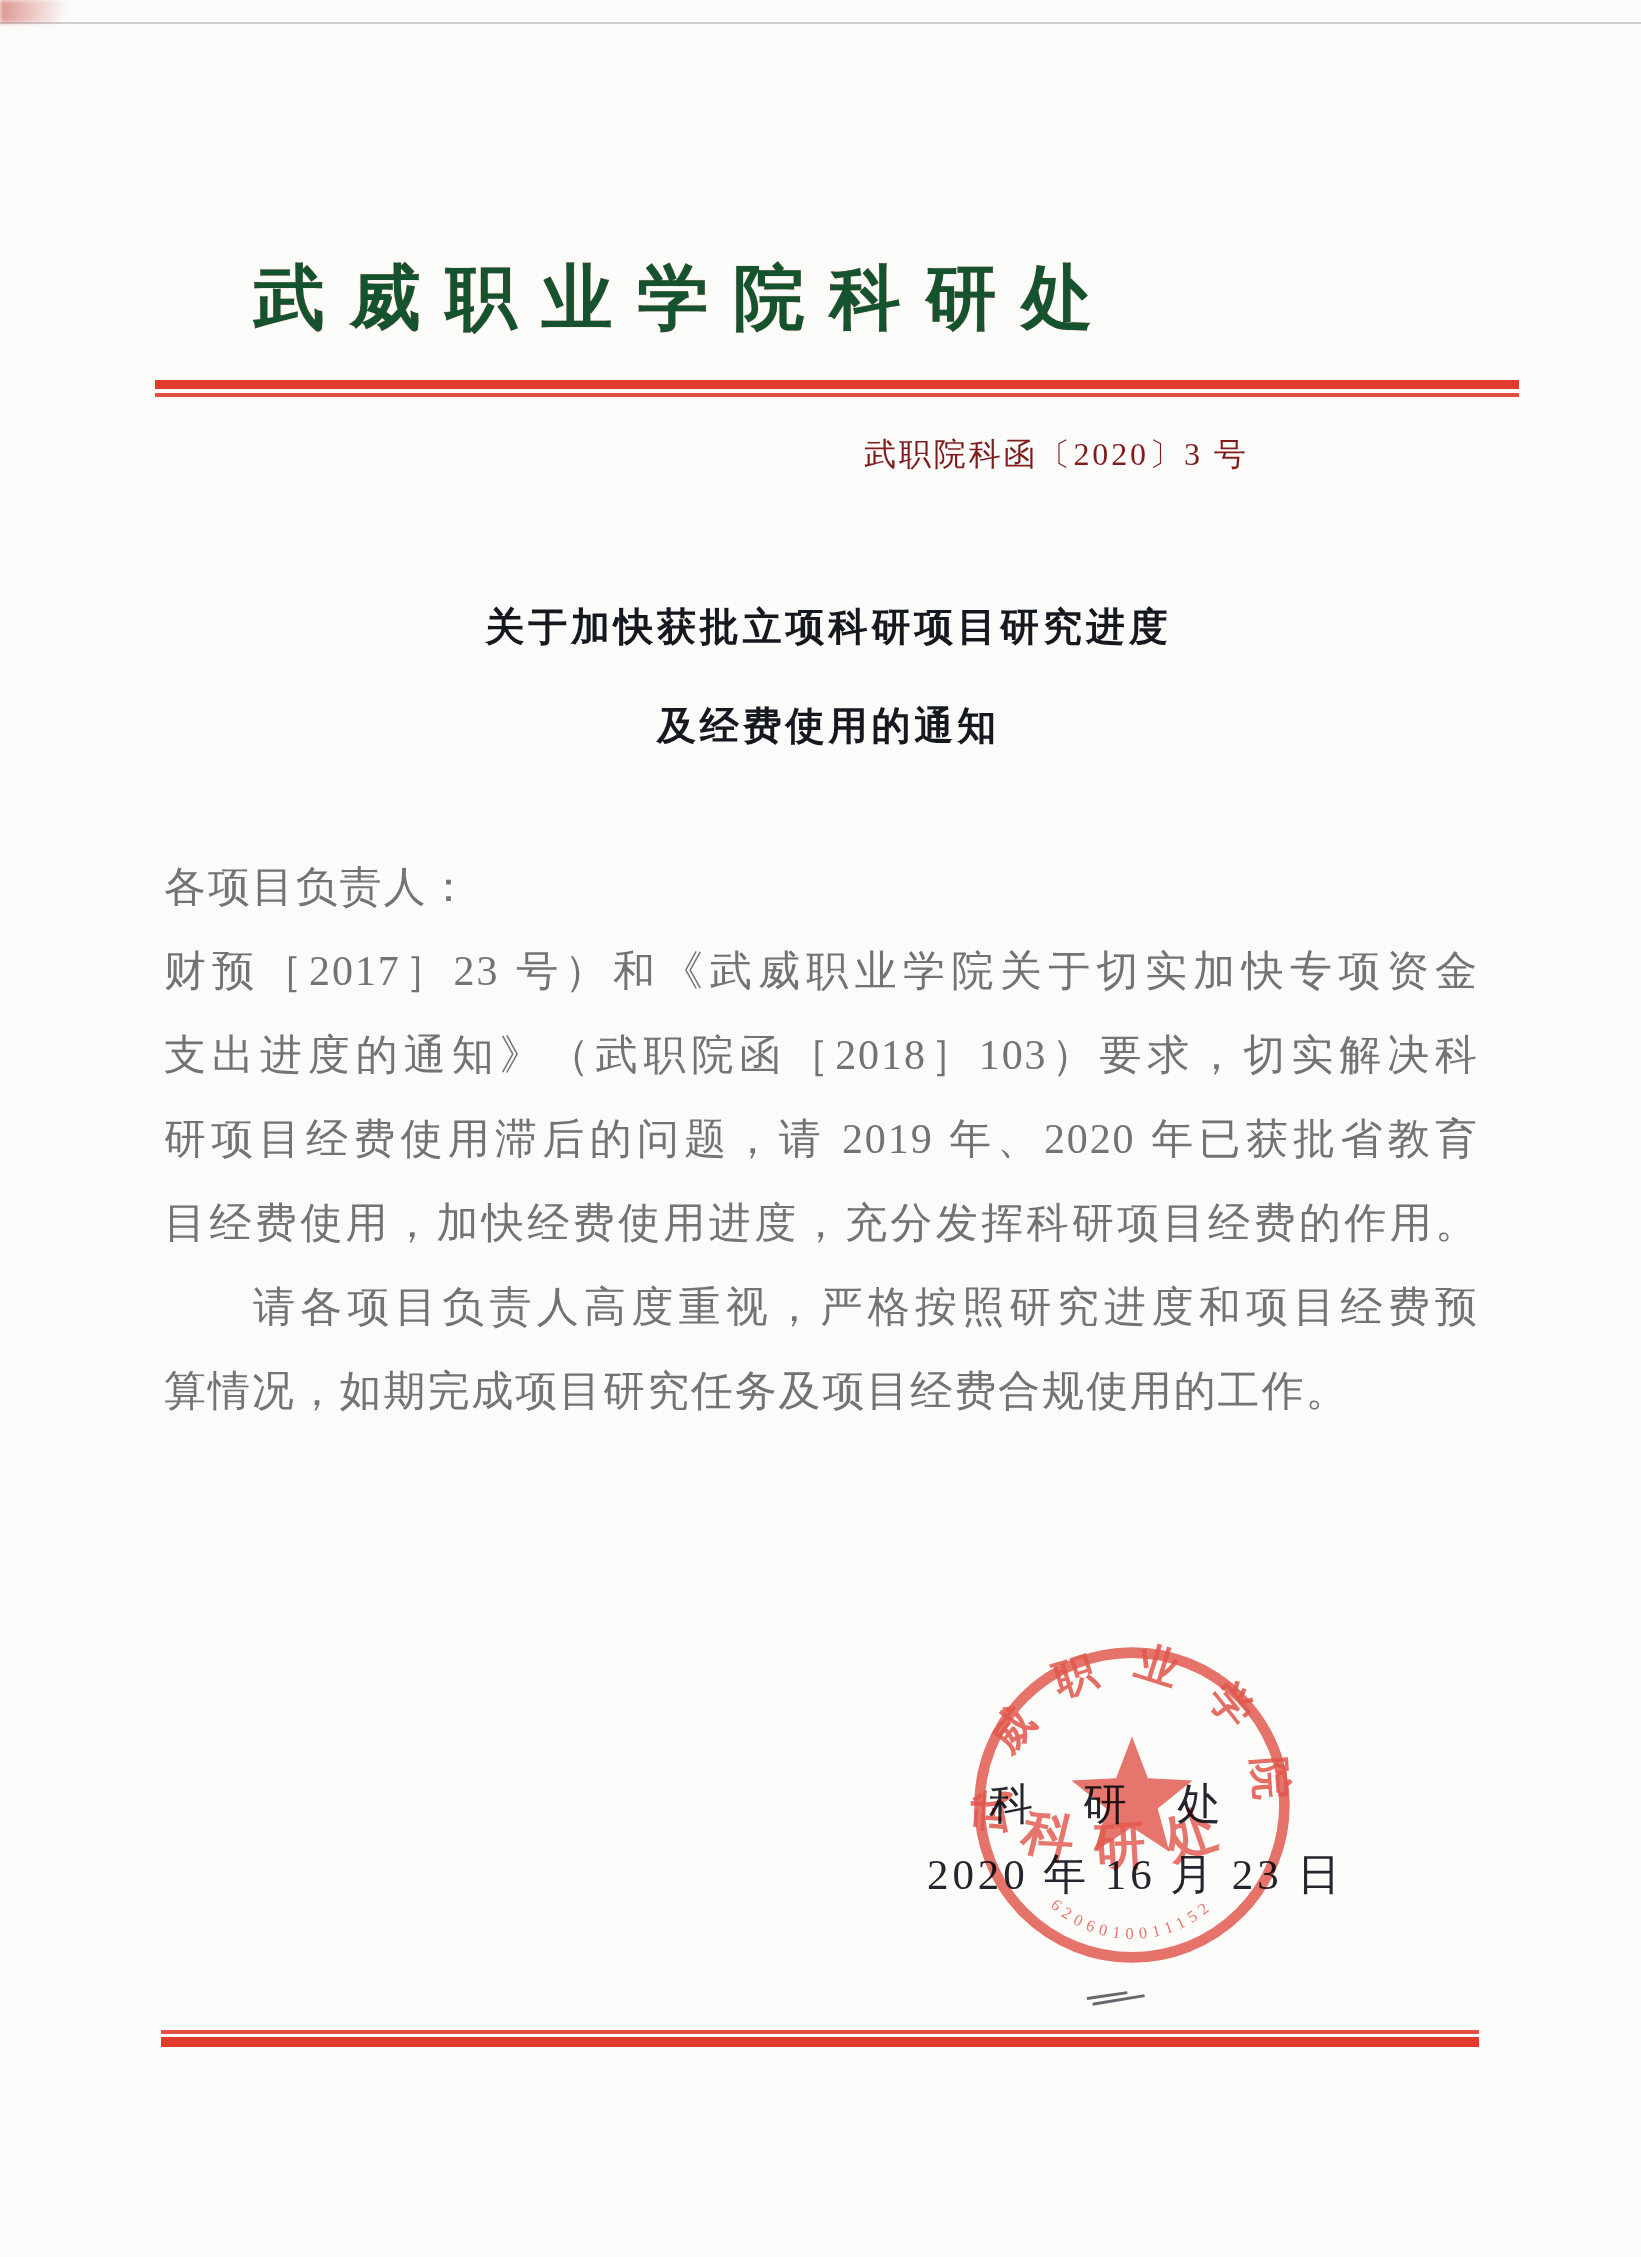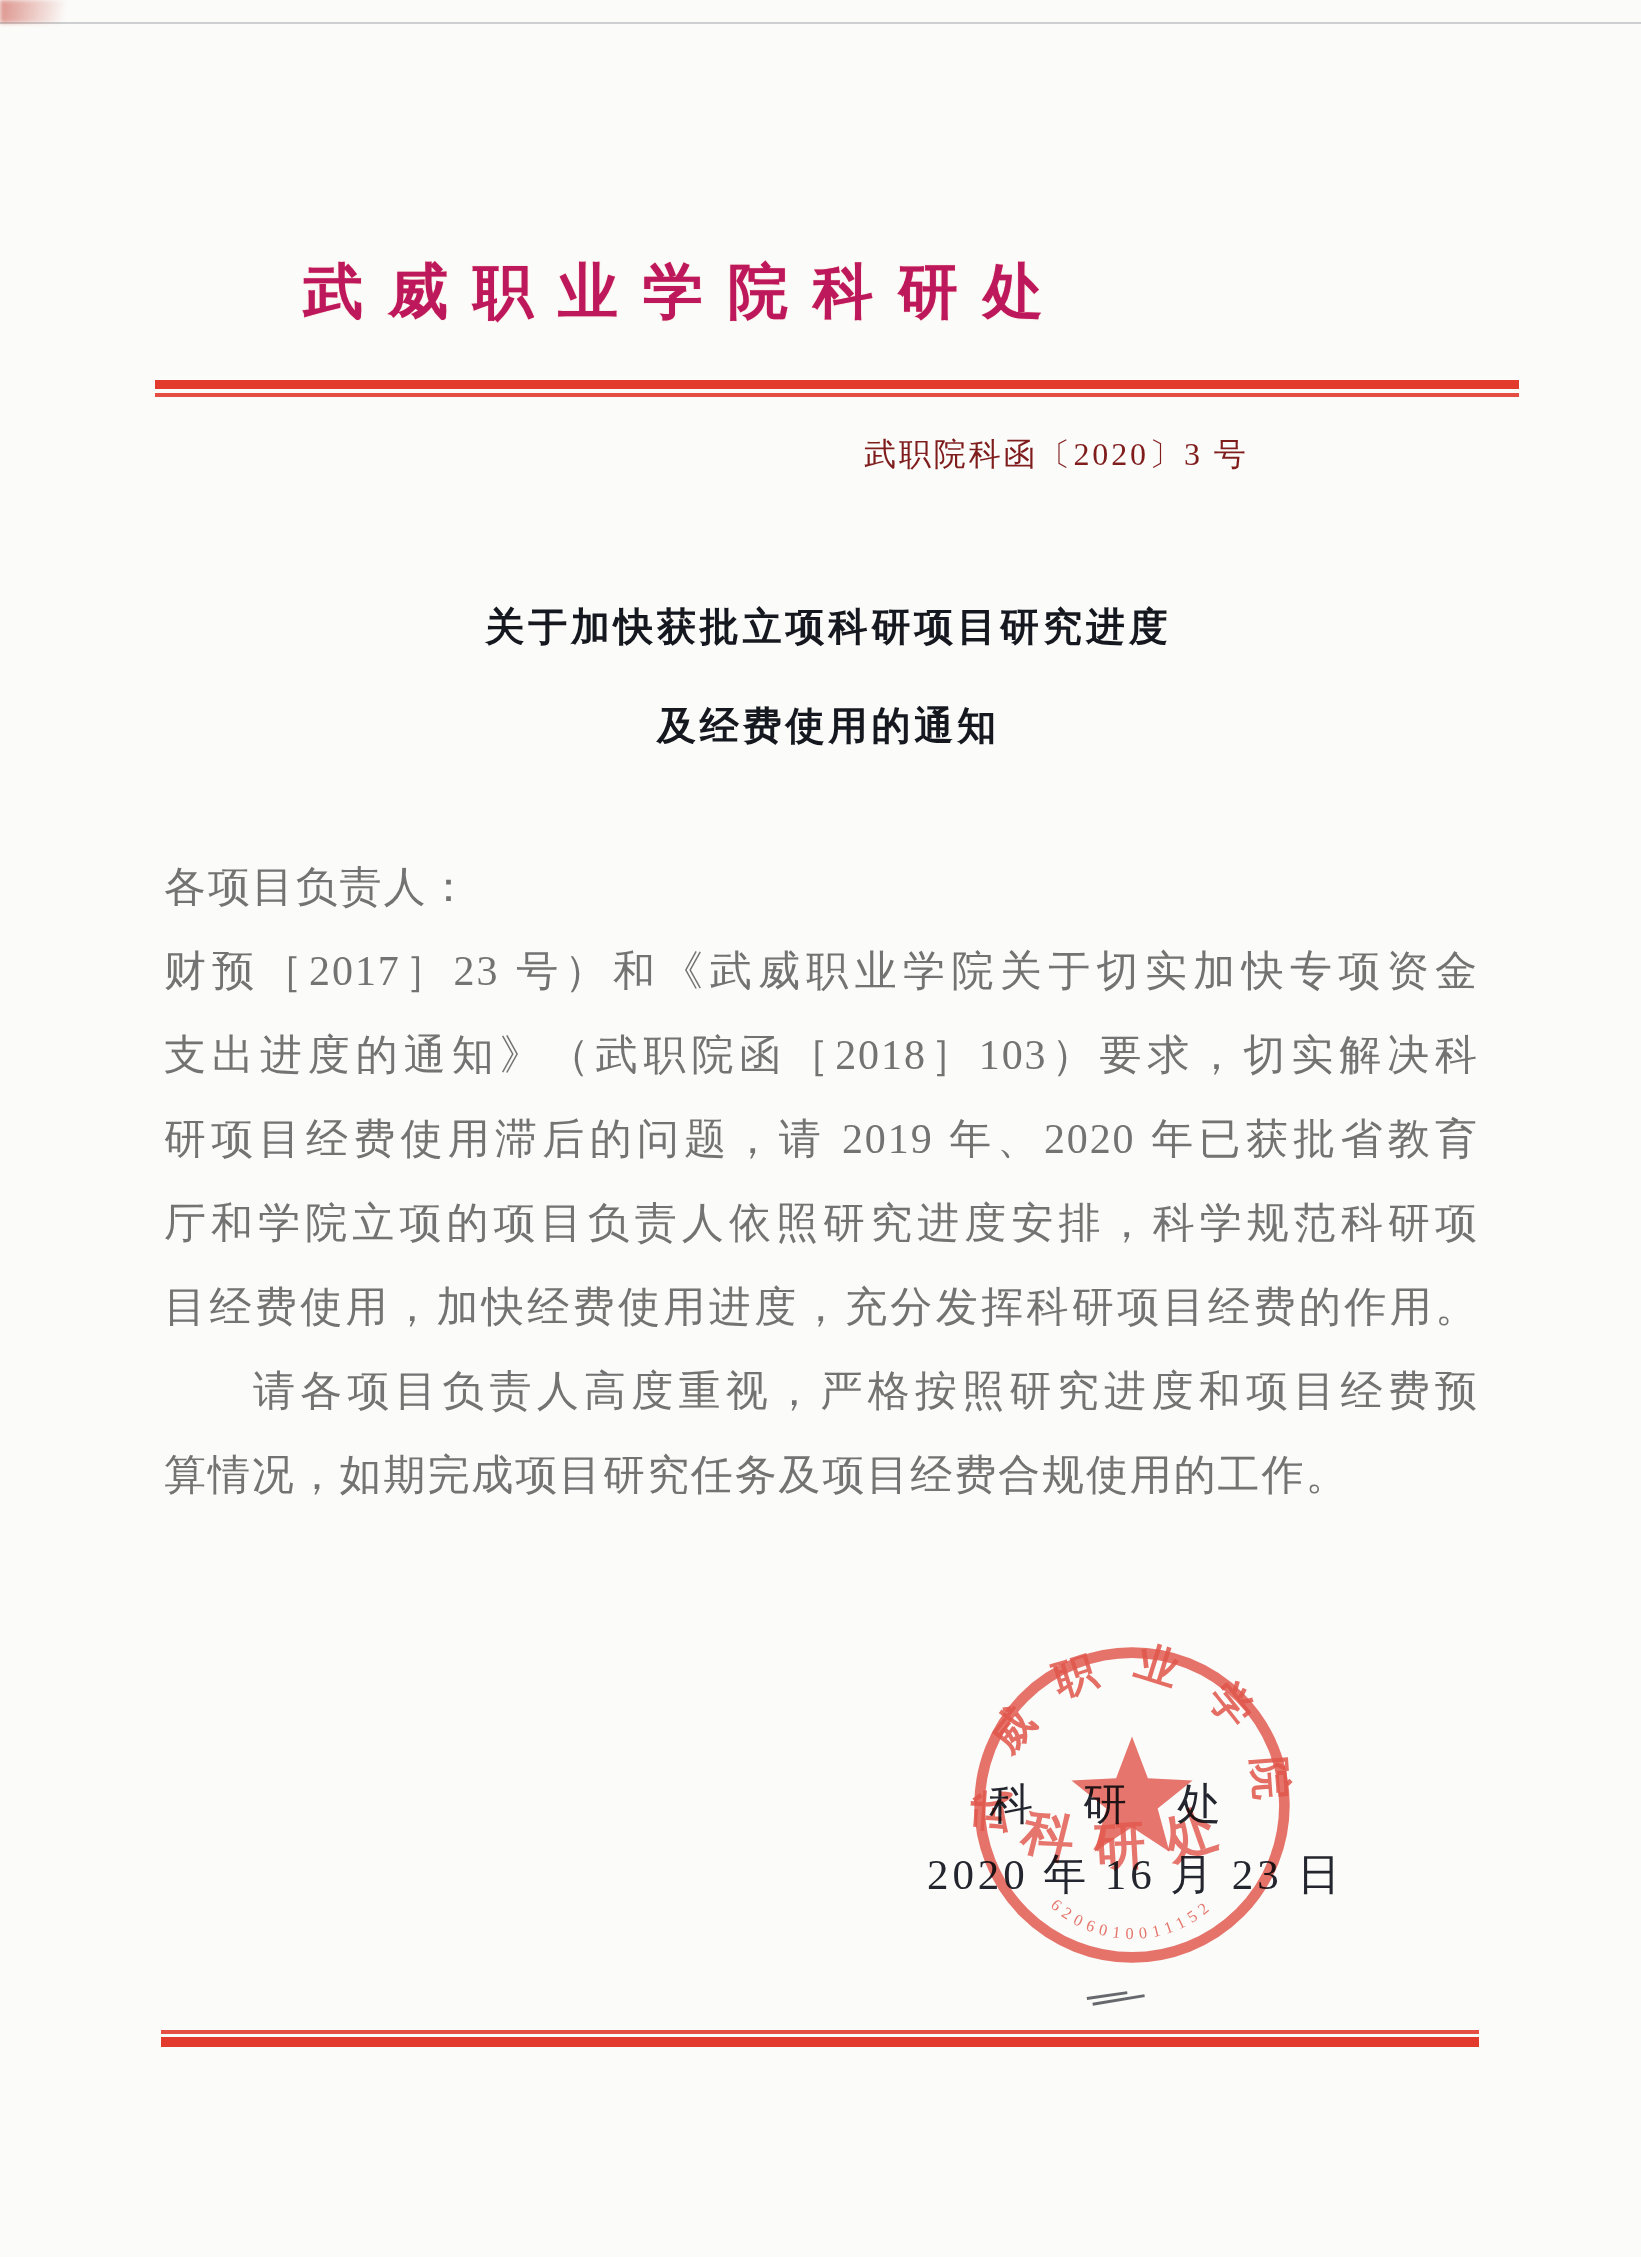--- a/index.html
+++ b/index.html
@@ -11,22 +11,22 @@
   
   .scan-topline{position:absolute;left:0;top:22px;width:1641px;height:1.9px;
     background:rgba(148,153,158,.45);}
   .scan-smudge{position:absolute;left:0;top:0;width:81px;height:23px;
     background:linear-gradient(100deg,rgba(196,62,50,.55),rgba(196,62,50,0) 80%);
     filter:blur(1.9px);}
   
   .masthead{position:absolute;left:0;top:259px;width:1641px;text-align:center;
     transform:translateX(-135px);}
   .masthead-title{
-    display:inline-block;color:#be185d;font-weight:700;
-    font-size:60px;letter-spacing:25px;line-height:1.1;white-space:nowrap;
+    display:inline-block;color:#14532d;font-weight:700;
+    font-size:71px;letter-spacing:25px;line-height:1.1;white-space:nowrap;
     text-shadow:0 0 1px rgba(226,59,46,.55);
   }
   .rule{position:absolute;background:#e23b2e;}
   .rule-top-thick{left:155px;top:380px;width:1364px;height:8.7px;}
   .rule-top-thin{left:155px;top:393px;width:1364px;height:3.9px;opacity:.9;}
   .rule-bottom-thin{left:161px;top:2030px;width:1318px;height:3.9px;opacity:.9;}
   .rule-bottom-thick{left:161px;top:2037px;width:1318px;height:9.7px;}
   
   .doc-number{position:absolute;left:864px;top:433px;width:444px;
     font-size:32px;letter-spacing:2.9px;color:#7f1d1d;white-space:nowrap;}
@@ -66,21 +66,20 @@
 <div class="notice-title">
   <div>关于加快获批立项科研项目研究进度</div>
   <div>及经费使用的通知</div>
 </div>
 
 <div class="body-block">
   <div class="body-line">各项目负责人：</div>
   <div class="body-line jline">财预［2017］23 号）和《武威职业学院关于切实加快专项资金</div>
   <div class="body-line jline">支出进度的通知》（武职院函［2018］103）要求，切实解决科</div>
   <div class="body-line jline">研项目经费使用滞后的问题，请 2019 年、2020 年已获批省教育</div>
-  <div class="body-line jline">厅和学院立项的项目负责人依照研究进度安排，科学规范科研项</div>
   <div class="body-line jline">目经费使用，加快经费使用进度，充分发挥科研项目经费的作用。</div>
   <div class="body-line jline indent">请各项目负责人高度重视，严格按照研究进度和项目经费预</div>
   <div class="body-line">算情况，如期完成项目研究任务及项目经费合规使用的工作。</div>
 </div>
 
 <div class="closing-signature">科研处</div>
 <div class="closing-date">2020 年 16 月 23 日</div>
 
 <svg class="seal" viewBox="0 0 340 340">
   <defs>

